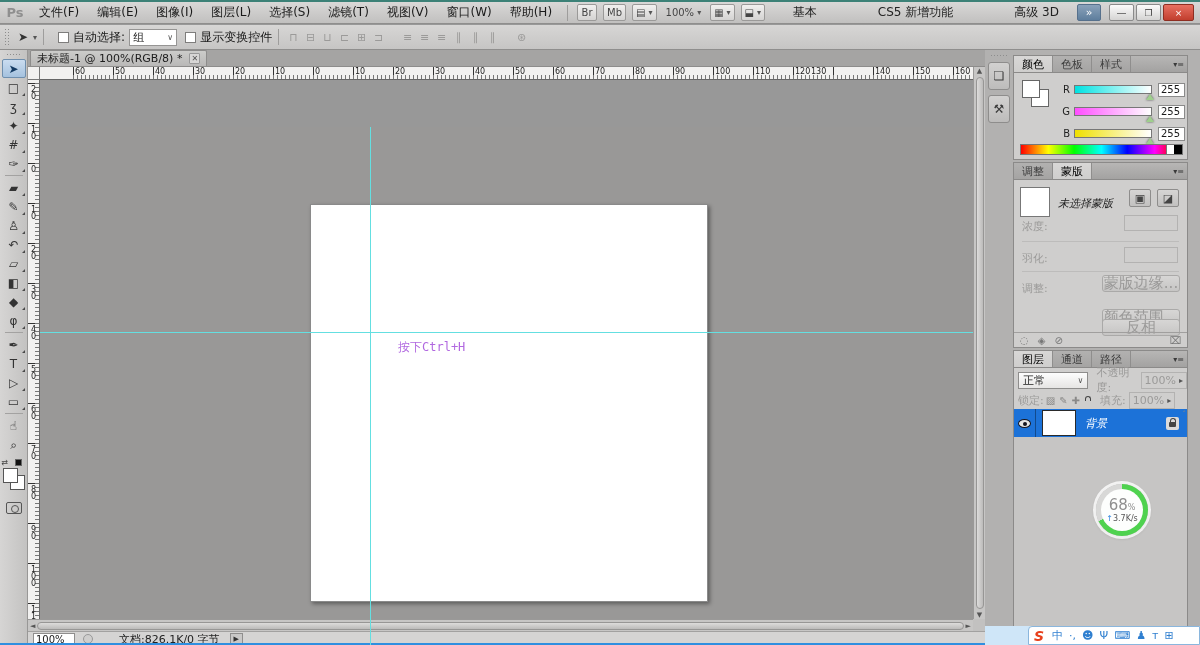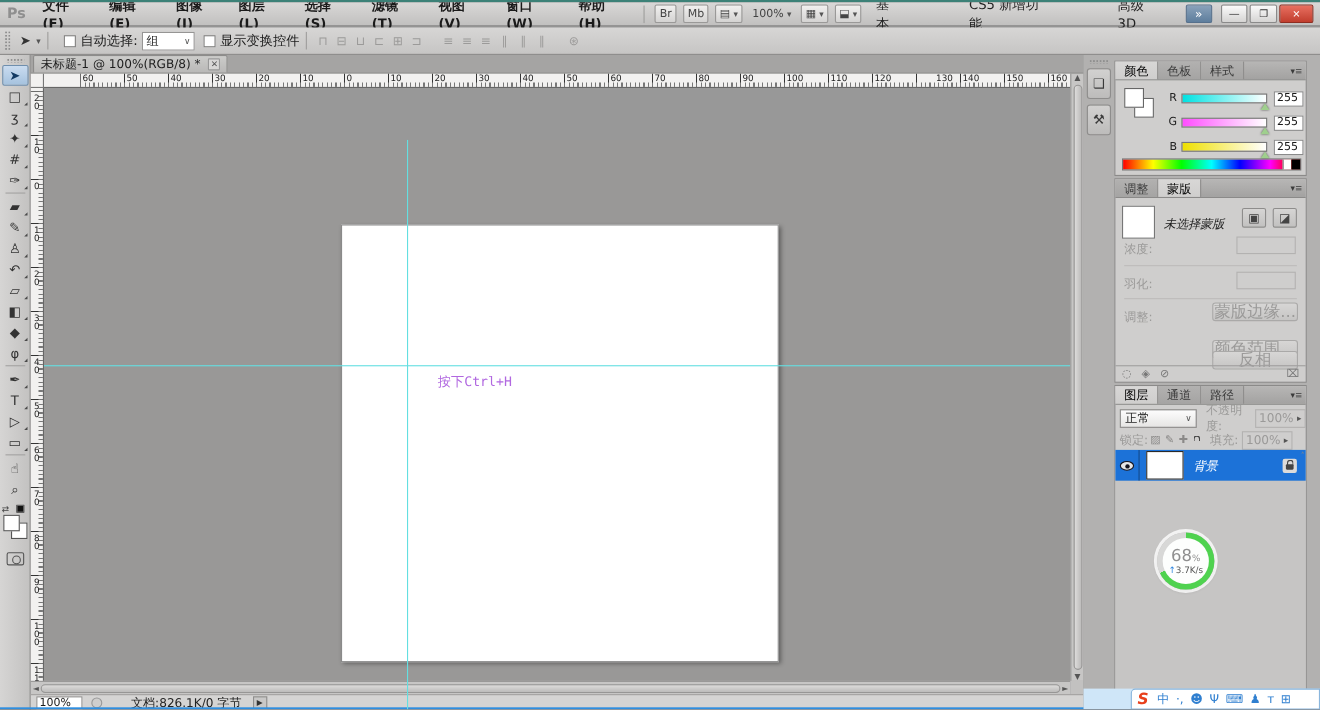--- a/index.html
+++ b/index.html
@@ -176,21 +176,21 @@
   .lthumb{width:34px;height:26px;background:#fff;border:1px solid #2a2a2a;margin-left:6px;}
   .lname{margin-left:9px;font-size:11px;font-style:italic;color:#fff;}
   .lock-chip{margin-left:auto;margin-right:8px;width:13px;height:13px;background:#dcdbda;border-radius:2px;
     display:flex;align-items:center;justify-content:center;}
   .mini-lock{position:relative;width:7px;height:5px;background:#444;border-radius:1px;margin-top:3px;}
   .mini-lock::before{content:"";position:absolute;top:-4px;left:1px;width:4px;height:4px;
     border:1px solid #444;border-bottom:none;border-radius:3px 3px 0 0;}
   .lscroll{position:absolute;right:1px;top:1px;font-size:7px;color:#888;}
 
   
-  .progress{position:absolute;left:1052px;top:482px;width:52px;height:52px;border-radius:50%;
+  .progress{position:absolute;left:1096px;top:482px;width:52px;height:52px;border-radius:50%;
     background:conic-gradient(#4fd24f 0 68%,#d8d8d7 68% 100%);
     box-shadow:0 0 0 3px rgba(255,255,255,.8),0 1px 4px rgba(0,0,0,.3);z-index:9;}
   .progress .inner{position:absolute;inset:5px;border-radius:50%;background:#fdfefd;
     display:flex;flex-direction:column;align-items:center;justify-content:center;line-height:1;}
   .pct{font-size:15px;color:#8f8f8f;}
   .pct .sign{font-size:8px;}
   .spd{font-size:8px;color:#555;margin-top:2px;}
   .spd .arr{color:#2e86e0;}
 
   
@@ -201,21 +201,21 @@
   .ime .logo{color:#e8401c;font-weight:bold;font-style:italic;font-size:14px;margin-right:5px;}
   .ime .iico{color:#2f7fd0;font-size:11px;margin:0 3px;}
 </style>
 </head>
 <body>
 
 <div class="win">
 
   <div class="menubar">
     <div class="ps-logo">Ps</div>
-    <div id="menus" style="display:flex;height:100%;font-weight:bold;">
+    <div id="menus" style="display:flex;height:100%;">
         <div class="menu-item">文件(F)</div>
         <div class="menu-item">编辑(E)</div>
         <div class="menu-item">图像(I)</div>
         <div class="menu-item">图层(L)</div>
         <div class="menu-item">选择(S)</div>
         <div class="menu-item">滤镜(T)</div>
         <div class="menu-item">视图(V)</div>
         <div class="menu-item">窗口(W)</div>
         <div class="menu-item">帮助(H)</div>
       </div>
@@ -402,21 +402,21 @@
       <span style="left: 395px;">30</span>
       <span style="left: 435px;">40</span>
       <span style="left: 475px;">50</span>
       <span style="left: 515px;">60</span>
       <span style="left: 555px;">70</span>
       <span style="left: 595px;">80</span>
       <span style="left: 635px;">90</span>
       <span style="left: 675px;">100</span>
       <span style="left: 715px;">110</span>
       <span style="left: 755px;">120</span>
-      <span style="left: 795px; padding-left: 16px;">130</span>
+      <span style="left: 755px; padding-left: 16px;">130</span>
       <span style="left: 835px;">140</span>
       <span style="left: 875px;">150</span>
       <span style="left: 915px;">160</span>
     </div>
   <div class="vruler" id="vruler">
       <span style="top: 5px;">20</span>
       <span style="top: 45px;">10</span>
       <span style="top: 85px;">0</span>
       <span style="top: 125px;">10</span>
       <span style="top: 165px;">20</span>

